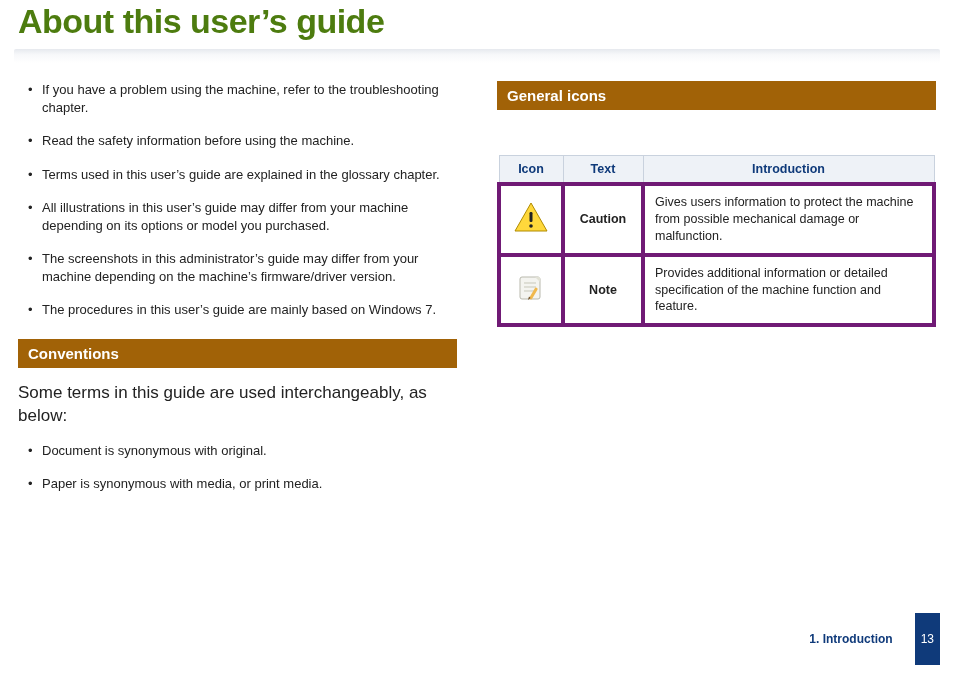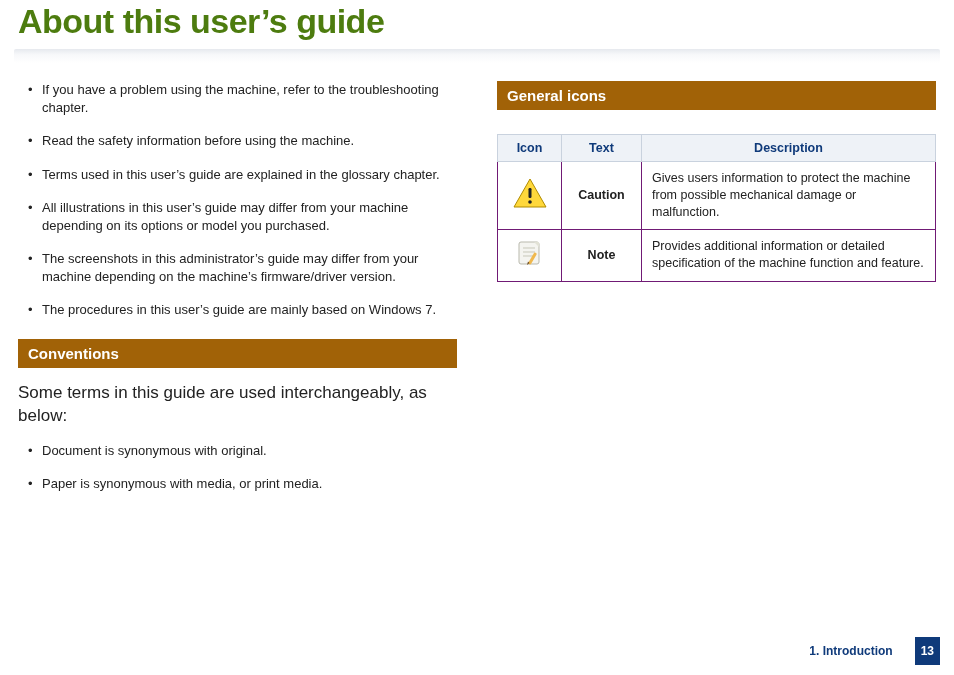--- a/index.html
+++ b/index.html
@@ -67,32 +67,32 @@
     margin-bottom: 14px;
     line-height: 1.35;
   }
   
   .col-right .section-bar { margin-top: 0; }
   
   table.icons {
     width: 100%;
     border-collapse: collapse;
     font-size: 12.5px;
-    margin-top: 24px;
+    margin-top: 45px;
   }
   table.icons th {
     background: #eef2f7;
     color: #0f3a7a;
     font-weight: 700;
     text-align: center;
     padding: 6px 8px;
     border: 1px solid #c9d2de;
   }
   table.icons td {
-    border: 1px solid #701a75;
+    border: 4px solid #701a75;
     padding: 8px 10px;
     vertical-align: middle;
     line-height: 1.35;
   }
   table.icons td.icon-cell { width: 64px; text-align: center; }
   table.icons td.text-cell { width: 80px; text-align: center; font-weight: 700; }
   
   .icon-caution {
     display: inline-block;
   }
@@ -110,22 +110,22 @@
     gap: 22px;
     font-size: 12px;
   }
   .footer-chapter {
     color: #0f3a7a;
     font-weight: 700;
   }
   .footer-page {
     background: #0f3a7a;
     color: #fff;
-    font-weight: 700;
-    padding: 7px 6px;
+    font-weight: 400;
+    padding: 19px 6px;
     min-width: 22px;
     text-align: center;
   }
 </style>
 </head>
 <body>
 
 <h1 class="page-title">About this user’s guide</h1>
 <div class="title-underline"></div>
 
@@ -151,21 +151,21 @@
   </div>
 
   <div class="col col-right">
     <div class="section-bar">General icons</div>
 
     <table class="icons">
       <thead>
         <tr>
           <th>Icon</th>
           <th>Text</th>
-          <th>Description</th>
+          <th>Introduction</th>
         </tr>
       </thead>
       <tbody>
         <tr>
           <td class="icon-cell">
             <span class="icon-caution">
               <svg width="34" height="30" viewBox="0 0 34 30">
                 <polygon points="17,1 33,29 1,29" fill="#ffd83b" stroke="#b08b00" stroke-width="1"></polygon>
                 <rect x="15.5" y="10" width="3" height="10" rx="1.2" fill="#222"></rect>
                 <circle cx="17" cy="24" r="1.8" fill="#222"></circle>

